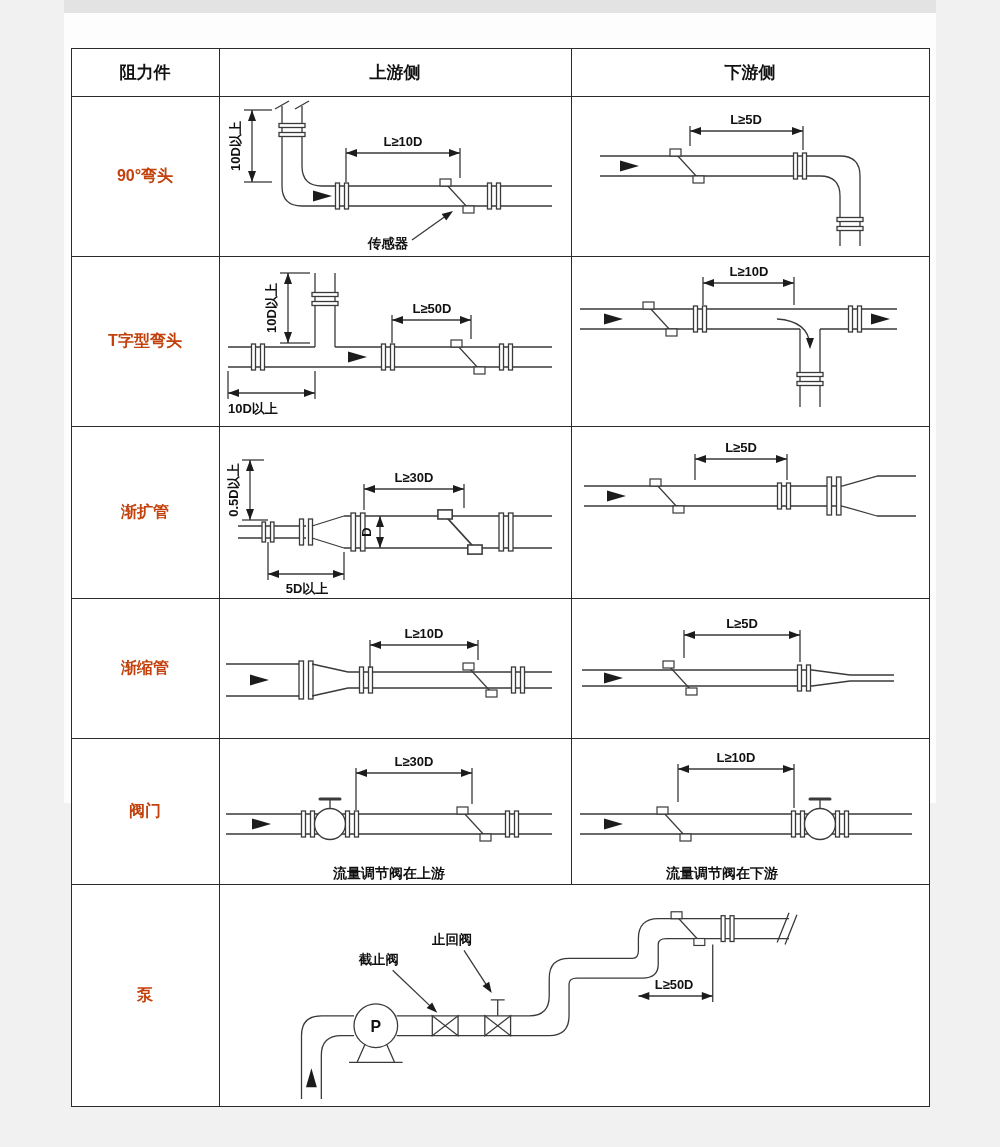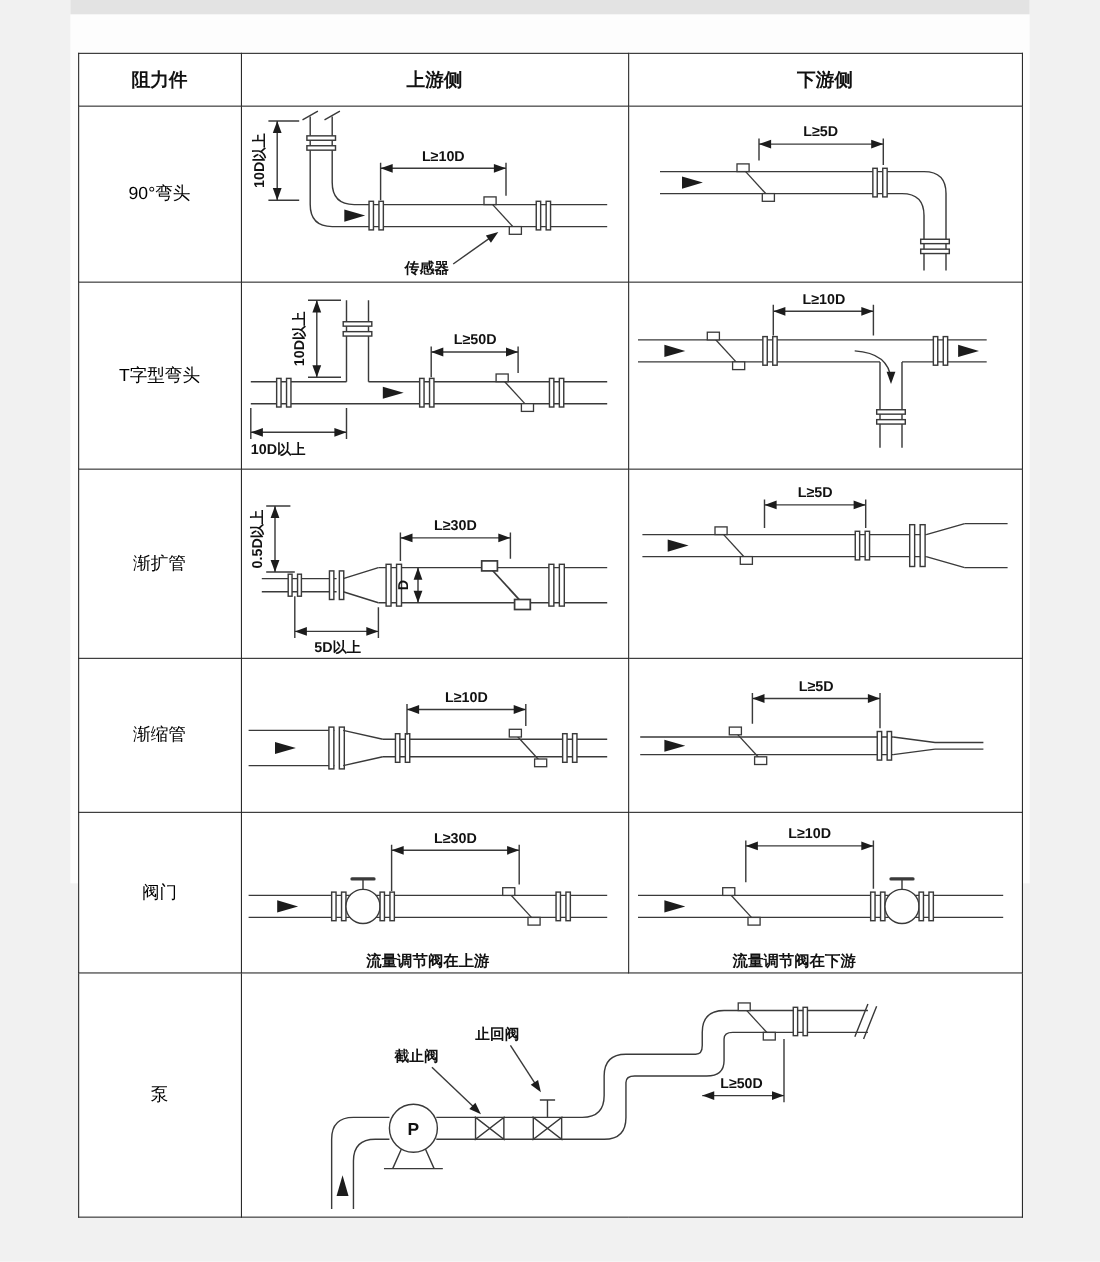--- a/index.html
+++ b/index.html
@@ -11,21 +11,21 @@
   .sheet{width:872px;height:803px;margin:0 auto;background:#fdfdfd;box-sizing:border-box;}
   .band{height:13px;background:#e3e3e3;}
   table.spec{
     border-collapse:collapse;table-layout:fixed;
     width:858px;margin:35px auto 0;background:#fff;
   }
   table.spec th, table.spec td{
     border:1.5px solid #2b2b2b;padding:0;text-align:center;vertical-align:middle;
   }
   th.hd{font-size:17px;font-weight:700;color:#111;}
-  td.rowlab{font-size:16px;font-weight:400;color:#000000;}
+  td.rowlab{font-size:16px;font-weight:700;color:#c2410c;}
   tr.hr{height:48px;}
   tr.r1{height:160px;} tr.r2{height:170px;} tr.r3{height:172px;}
   tr.r4{height:140px;} tr.r5{height:146px;} tr.r6{height:222px;}
   svg.diag{display:block;margin:0 auto;}
   .ln{stroke:#3a3a3a;stroke-width:1.3;fill:none;}
   .wht{fill:#ffffff;stroke:#3a3a3a;stroke-width:1.3;}
   .sn{fill:#ffffff;stroke:#3a3a3a;stroke-width:1.2;}
   .fil{fill:#1c1c1c;stroke:none;}
   .dim{font:700 13px "Liberation Sans",sans-serif;fill:#111;}
   .lbl{font:700 13.5px "Liberation Sans",sans-serif;fill:#111;}

